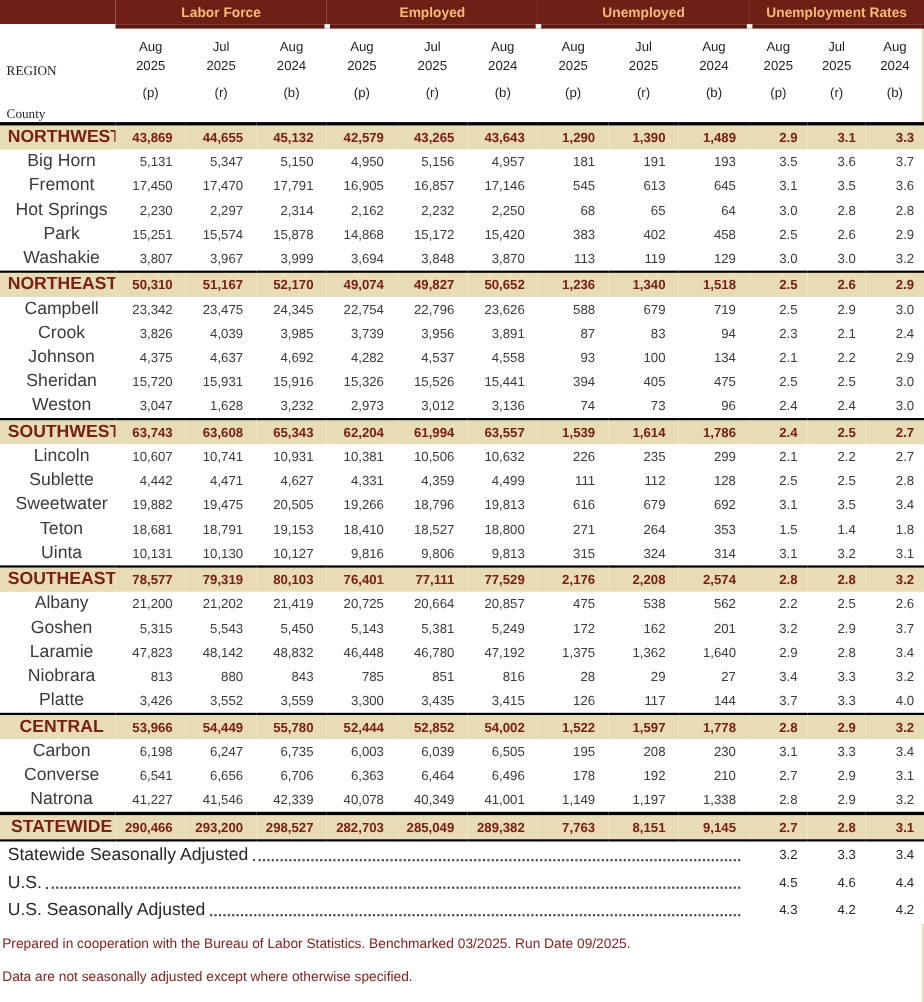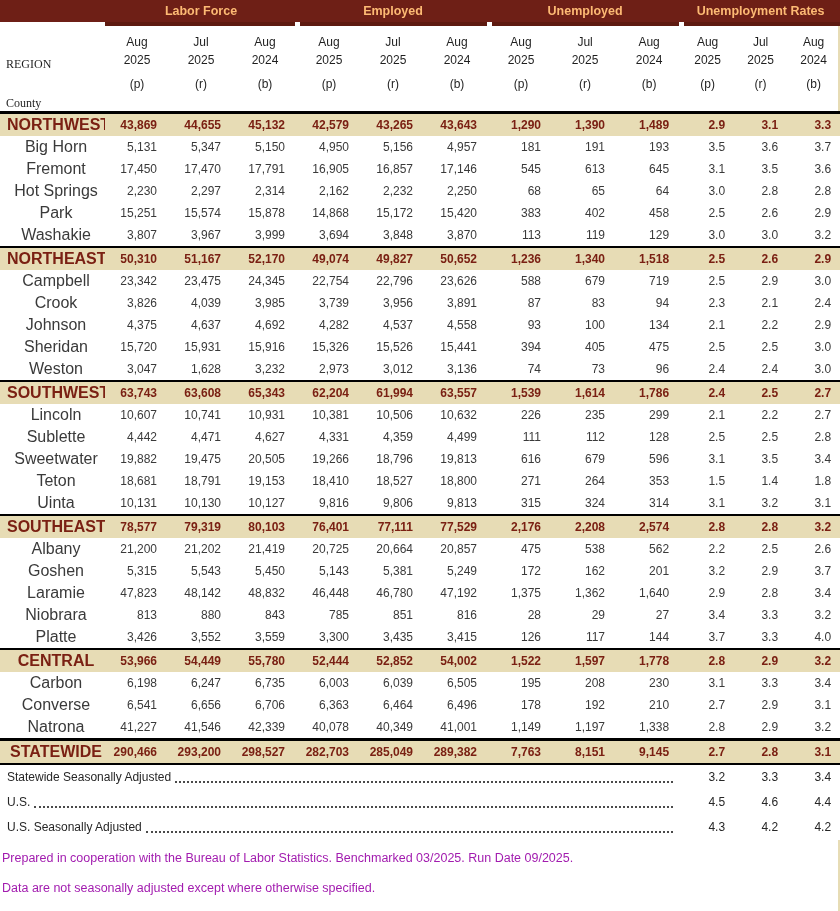--- a/index.html
+++ b/index.html
@@ -66,27 +66,27 @@
   tr.region-row td {
     background: var(--tan); color: var(--region-text); font-weight: bold;
   }
   tr.region-row { border-top: 2px solid var(--rule); }
   tr.statewide-row { border-top: 3px solid var(--rule); border-bottom: 2px solid var(--rule); }
 
   
   tr.adjusted-row td { background: #fff; }
   td.adj-label { padding: 0; }
   .leader-wrap { display: flex; align-items: flex-end; height: 25px; }
-  .adj-text { line-height: 25px; white-space: nowrap; padding-left: 7px; font-size: 12px; color: #262626; }
+  .adj-text { line-height: 25px; white-space: nowrap; padding-left: 7px; font-size: 16px; color: #262626; }
   .dots { flex: 1; border-bottom: 2px dotted #4a4a4a; margin: 0 8px 7px 4px; }
   td.adj-rate { height: 25px; line-height: 25px; color: #262626; font-weight: normal; }
 
   
   .notes { padding: 3px 0 0 2px; }
-  .note { font-size: 12.5px; color: #a21caf; padding: 8px 0 7px 0; line-height: 15px; }
+  .note { font-size: 12.5px; color: #7f1d1d; padding: 8px 0 7px 0; line-height: 15px; }
 </style>
 </head>
 <body>
 
 <div class="page">
   <table>
     <colgroup>
       <col style="width:105px">
       <col style="width:64px">
         <col style="width:64px">
@@ -414,21 +414,21 @@
         <tr class="county-row">
           <td class="name-cell">Sweetwater</td>
           <td class="num">19,882</td>
           <td class="num">19,475</td>
           <td class="num">20,505</td>
           <td class="num">19,266</td>
           <td class="num">18,796</td>
           <td class="num">19,813</td>
           <td class="num">616</td>
           <td class="num">679</td>
-          <td class="num">596</td>
+          <td class="num">692</td>
           <td class="num rate-col">3.1</td>
           <td class="num rate-col">3.5</td>
           <td class="num rate-col">3.4</td>
         </tr>
         <tr class="county-row">
           <td class="name-cell">Teton</td>
           <td class="num">18,681</td>
           <td class="num">18,791</td>
           <td class="num">19,153</td>
           <td class="num">18,410</td>

